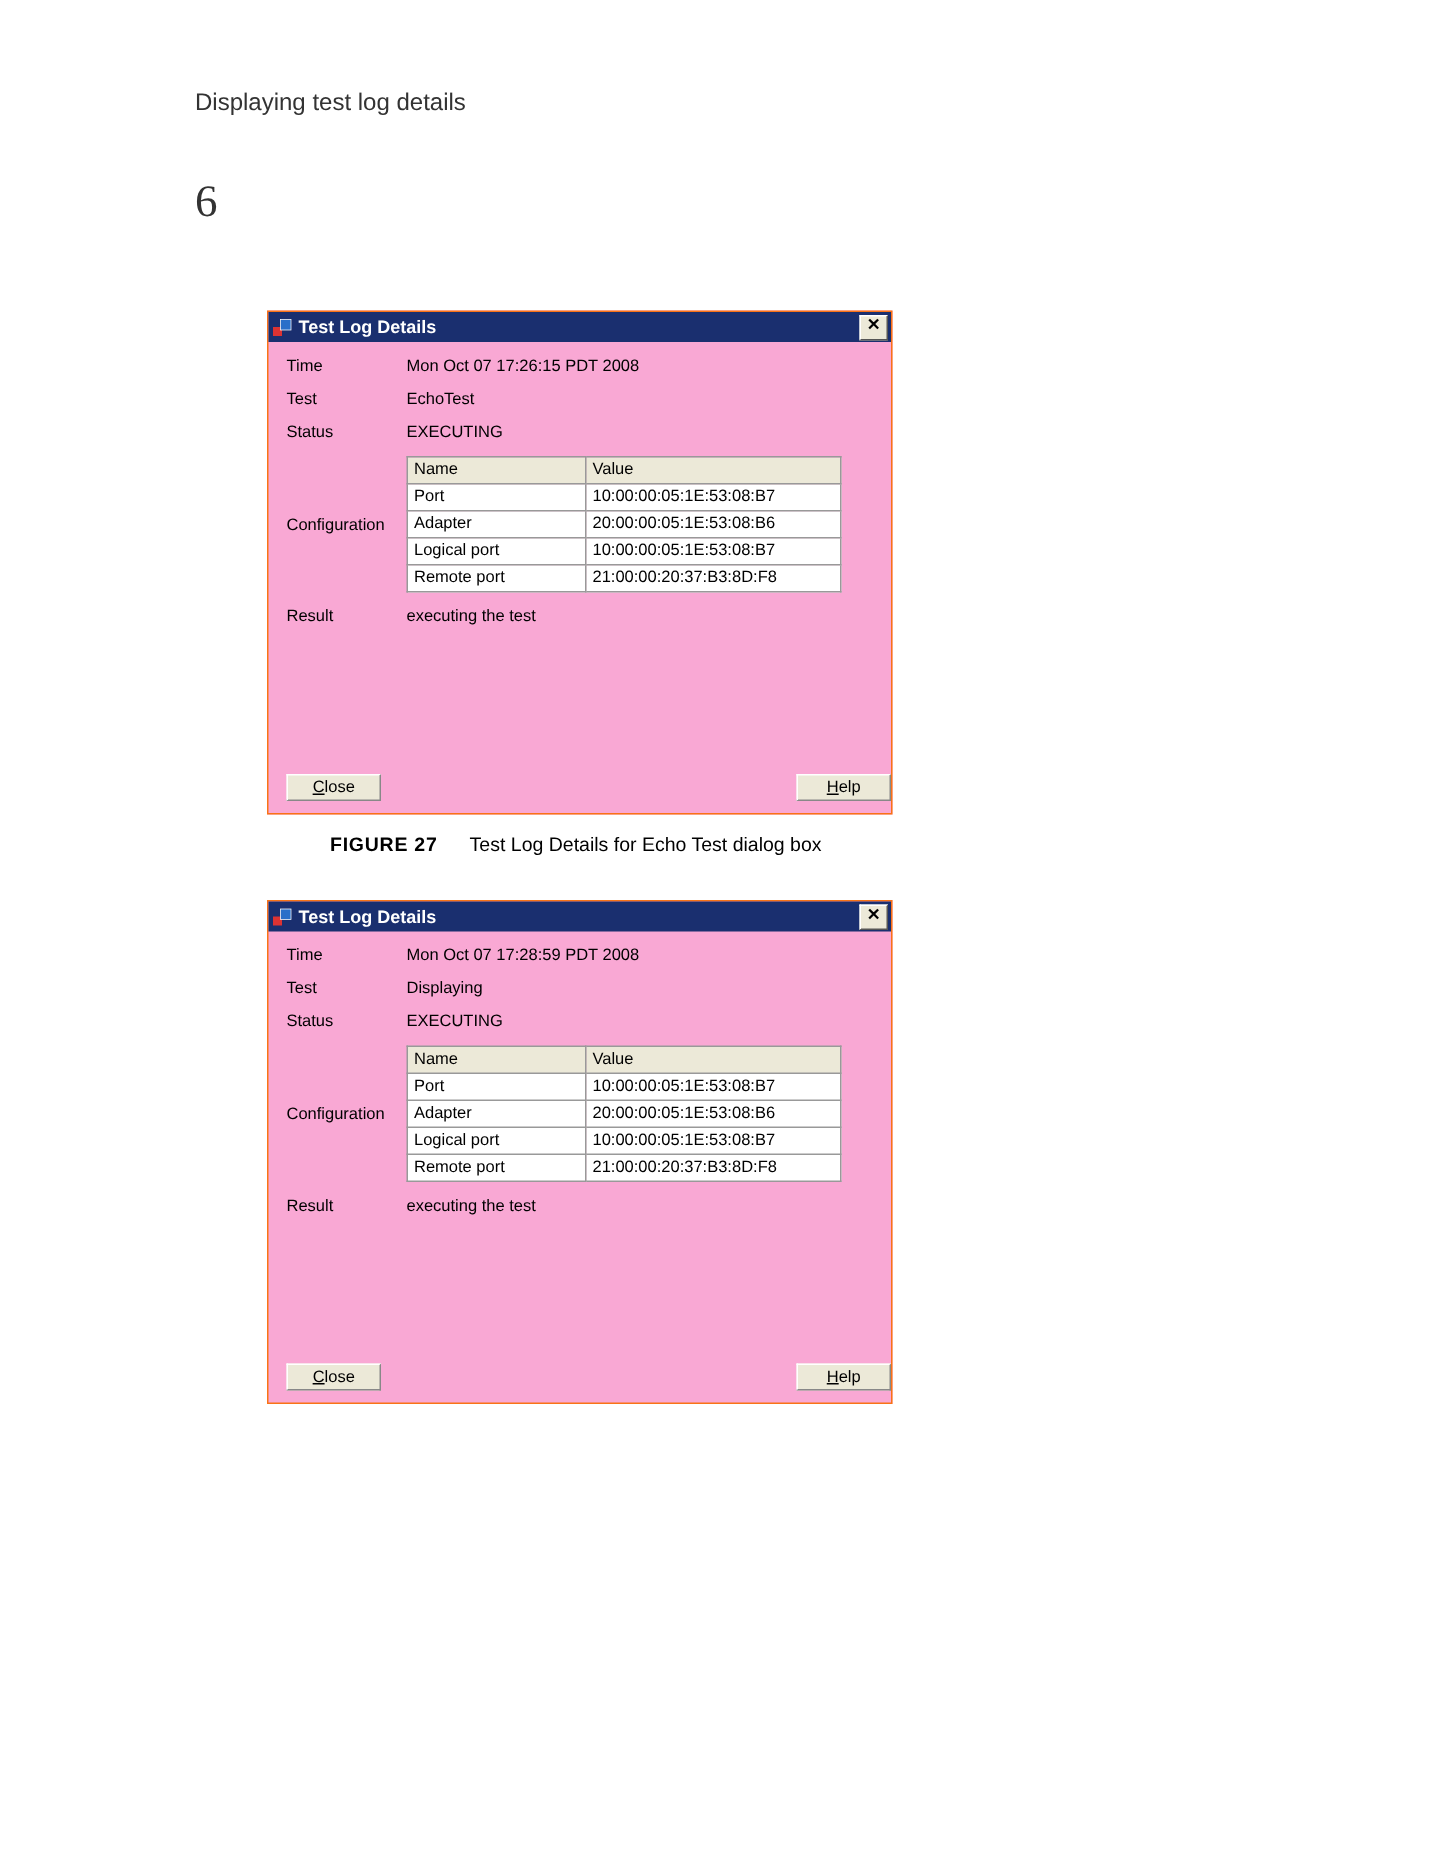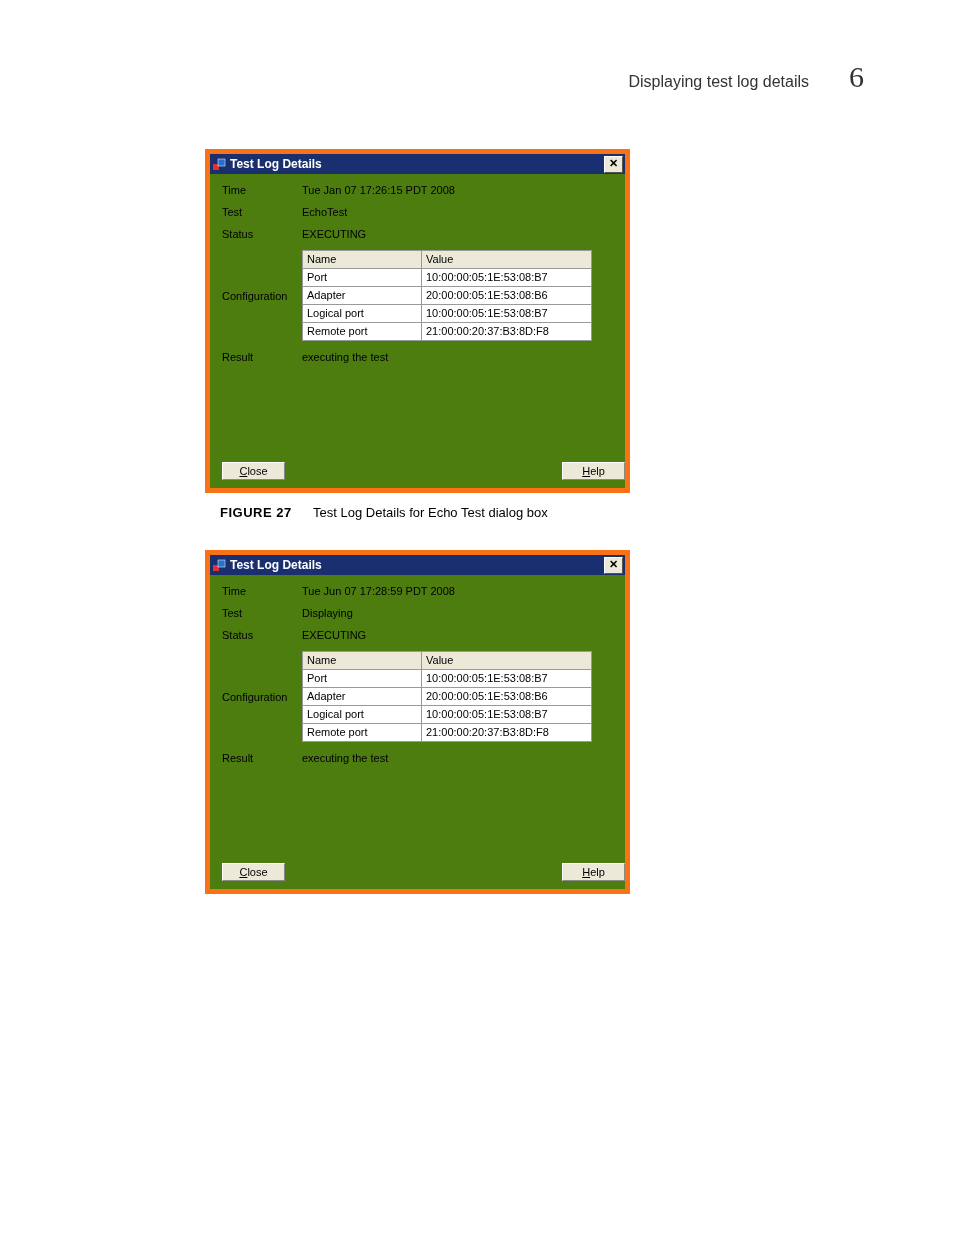--- a/index.html
+++ b/index.html
@@ -12,35 +12,36 @@
   .page {
     padding: 60px 90px 60px 130px;
     box-sizing: border-box;
   }
   .header {
     display: flex;
     justify-content: flex-end;
     align-items: baseline;
     gap: 40px;
     margin-bottom: 55px;
+    flex-direction: column;
   }
   .header-text {
     font-size: 16px;
     color: #333;
   }
   .header-num {
     font-size: 30px;
     color: #333;
     font-family: Georgia, serif;
   }
   .dialog {
     width: 415px;
-    margin-left: 75px;
-    border: 5px solid #f97316;
-    background: #4d7c0f;
+    margin-left: 48px;
+    border: 1px solid #f97316;
+    background: #f9a8d4;
     font-size: 11px;
   }
   .titlebar {
     display: flex;
     align-items: center;
     background: #1a2f6f;
     color: #fff;
     height: 20px;
     padding: 0 2px;
     font-weight: bold;
@@ -154,21 +155,21 @@
             <rect x="1" y="7" width="6" height="6" fill="#d33"></rect>
             <rect x="6" y="2" width="7" height="7" fill="#2a6fc9" stroke="#fff" stroke-width="0.5"></rect>
           </svg>
       </span>
       <span class="titlebar-title">Test Log Details</span>
       <span class="close-btn">✕</span>
     </div>
     <div class="dlg-body">
       <div class="row">
         <div class="label">Time</div>
-        <div class="value">Tue Jan 07 17:26:15 PDT 2008</div>
+        <div class="value">Mon Oct 07 17:26:15 PDT 2008</div>
       </div>
       <div class="row">
         <div class="label">Test</div>
         <div class="value">EchoTest</div>
       </div>
       <div class="row">
         <div class="label">Status</div>
         <div class="value">EXECUTING</div>
       </div>
       <div class="row config">
@@ -223,21 +224,21 @@
             <rect x="1" y="7" width="6" height="6" fill="#d33"></rect>
             <rect x="6" y="2" width="7" height="7" fill="#2a6fc9" stroke="#fff" stroke-width="0.5"></rect>
           </svg>
       </span>
       <span class="titlebar-title">Test Log Details</span>
       <span class="close-btn">✕</span>
     </div>
     <div class="dlg-body">
       <div class="row">
         <div class="label">Time</div>
-        <div class="value">Tue Jun 07 17:28:59 PDT 2008</div>
+        <div class="value">Mon Oct 07 17:28:59 PDT 2008</div>
       </div>
       <div class="row">
         <div class="label">Test</div>
         <div class="value">Displaying</div>
       </div>
       <div class="row">
         <div class="label">Status</div>
         <div class="value">EXECUTING</div>
       </div>
       <div class="row config">

